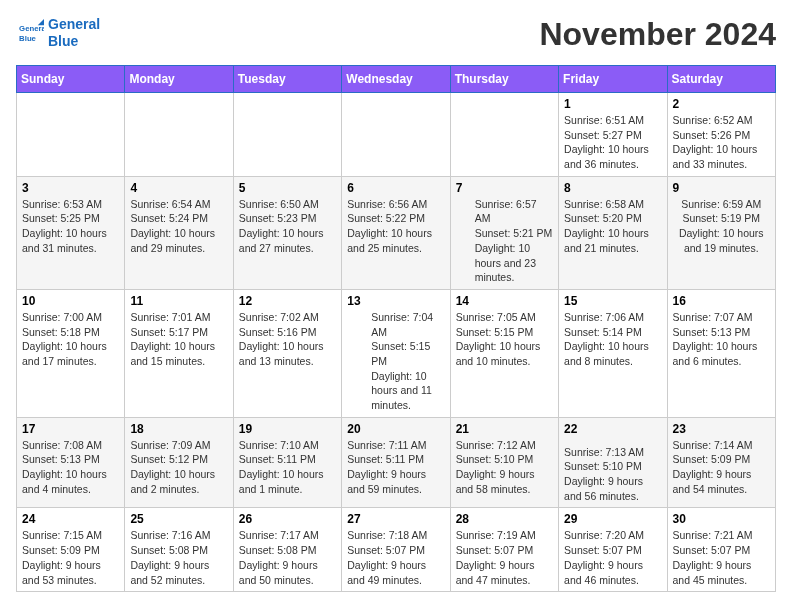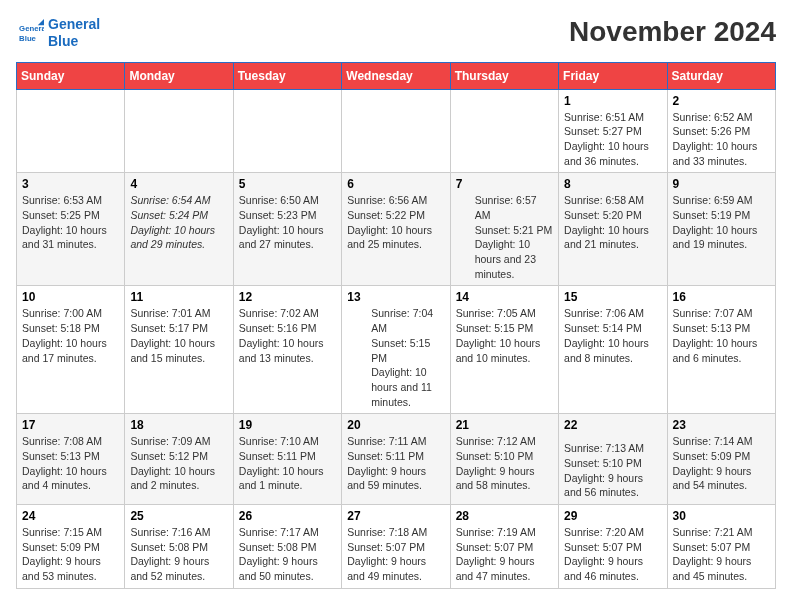--- a/index.html
+++ b/index.html
@@ -31,35 +31,35 @@
       color: #1a6bbf;
     }
     .logo-icon {
       width: 28px;
       height: 28px;
     }
     .title-block {
       text-align: right;
     }
     .month-title {
-      font-size: 28px;
+      font-size: 32px;
       font-weight: bold;
       color: #333;
     }
     .location {
       font-size: 14px;
       color: #555;
     }
     .calendar {
       width: 100%;
       border-collapse: collapse;
       font-size: 11px;
     }
     .calendar th {
-      background: #ef4444;
+      background: #8b5cf6;
       color: #fff;
       padding: 6px 4px;
       text-align: left;
       font-size: 12px;
       font-weight: bold;
       border: 1px solid #2a6cc5;
     }
     .calendar td {
       border: 1px solid #ccc;
       vertical-align: top;
@@ -141,21 +141,21 @@
       </tr>
       <tr>
         <td>
           <span class="day-num">3</span>
           <div class="day-info" style="white-space: pre-line;">Sunrise: 6:53 AM
 Sunset: 5:25 PM
 Daylight: 10 hours and 31 minutes.</div>
         </td>
         <td>
           <span class="day-num">4</span>
-          <div class="day-info" style="white-space: pre-line; font-style: italic;">Sunrise: 6:54 AM
+          <div class="day-info" style="white-space: pre-line;">Sunrise: 6:54 AM
 Sunset: 5:24 PM
 Daylight: 10 hours and 29 minutes.</div>
         </td>
         <td>
           <span class="day-num">5</span>
           <div class="day-info" style="white-space: pre-line;">Sunrise: 6:50 AM
 Sunset: 5:23 PM
 Daylight: 10 hours and 27 minutes.</div>
         </td>
         <td>
@@ -171,21 +171,21 @@
 Daylight: 10 hours and 23 minutes.</div>
         </td>
         <td>
           <span class="day-num">8</span>
           <div class="day-info" style="white-space: pre-line;">Sunrise: 6:58 AM
 Sunset: 5:20 PM
 Daylight: 10 hours and 21 minutes.</div>
         </td>
         <td>
           <span class="day-num">9</span>
-          <div class="day-info" style="white-space: pre-line;">Sunrise: 6:59 AM
+          <div class="day-info" style="white-space: pre-line; text-align: center;">Sunrise: 6:59 AM
 Sunset: 5:19 PM
 Daylight: 10 hours and 19 minutes.</div>
         </td>
       </tr>
       <tr>
         <td>
           <span class="day-num">10</span>
           <div class="day-info" style="white-space: pre-line;">Sunrise: 7:00 AM
 Sunset: 5:18 PM
 Daylight: 10 hours and 17 minutes.</div>

